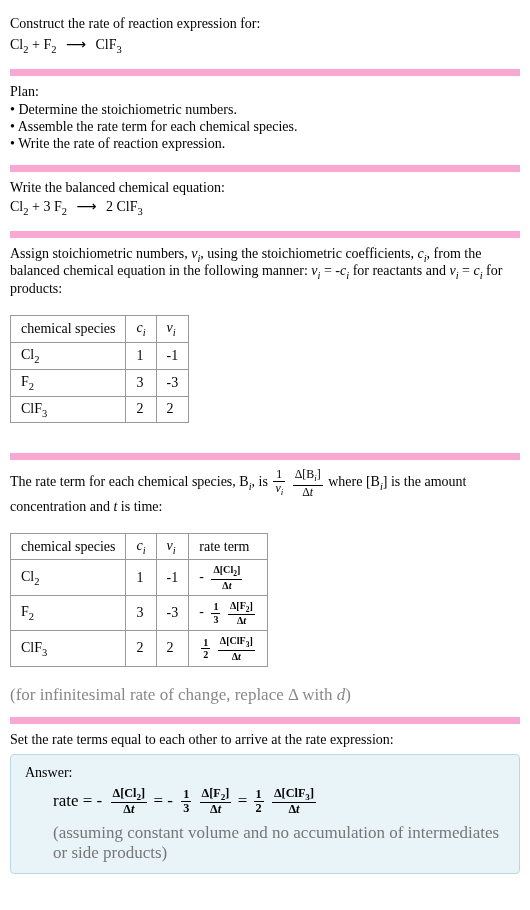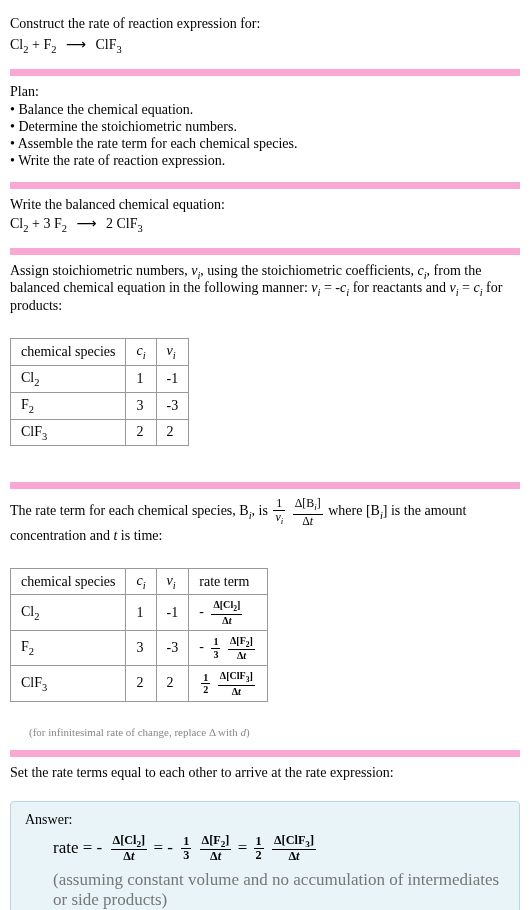--- a/index.html
+++ b/index.html
@@ -17,21 +17,21 @@
     }
     .section:last-of-type { border-bottom: none; }
     .prompt { margin-bottom: 4px; }
     .equation { margin: 2px 0; }
     .bullet-list { margin-top: 2px; }
     .bullet-item { margin: 1px 0; }
     sub { font-size: 0.75em; vertical-align: sub; }
     .arrow { display: inline-block; margin: 0 6px; }
     table.data-table {
       border-collapse: collapse;
-      margin: 24px 0;
+      margin: 18px 0;
     }
     table.data-table td, table.data-table th {
       border: 1px solid #999;
       padding: 4px 10px;
       text-align: left;
       vertical-align: middle;
     }
     table.data-table th {
       font-weight: normal;
       background: #fff;
@@ -41,27 +41,27 @@
       vertical-align: middle;
       text-align: center;
       font-size: 0.85em;
       margin: 0 2px;
     }
     .frac .num { display: block; border-bottom: 1px solid #000; padding: 0 2px; line-height: 1.1; }
     .frac .den { display: block; padding: 0 2px; line-height: 1.1; }
     .frac-sm { font-size: 0.72em; font-weight: bold; }
     .neg { margin-right: 2px; }
     .italic { font-style: italic; }
-    .footnote { font-size: 11px; color: #888; margin-top: 2px; margin-left: 19px; }
+    .footnote { font-size: 17px; color: #888; margin-top: 2px; }
     .answer-box {
       background: #e8f4f8;
       border: 1px solid #b8d8e8;
       border-radius: 4px;
       padding: 10px 14px;
-      margin-top: 20px;
+      margin-top: 6px;
     }
     .answer-label { margin-bottom: 6px; }
     .answer-expr { padding-left: 28px; margin-bottom: 6px; font-size: 17px; }
     .answer-note { font-size: 17px; color: #777; padding-left: 28px; }
     .inline-mid { vertical-align: middle; }
     .cell-center { text-align: center; }
     .tight { line-height: 1.0; }
   </style>
 </head>
 <body>
@@ -71,21 +71,20 @@
   <div class="equation">
     <span><span>Cl</span><sub>2</sub></span><span> + </span><span><span>F</span><sub>2</sub></span>
     <span class="arrow">⟶</span>
     <span><span>ClF</span><sub>3</sub></span>
   </div>
 </div>
 
 <div class="section">
   <div>Plan:</div>
   <div class="bullet-list">
-    <div class="bullet-item">• Balance the chemical equation.</div>
     <div class="bullet-item">• Determine the stoichiometric numbers.</div>
     <div class="bullet-item">• Assemble the rate term for each chemical species.</div>
     <div class="bullet-item">• Write the rate of reaction expression.</div>
   </div>
 </div>
 
 <div class="section">
   <div>Write the balanced chemical equation:</div>
   <div class="equation">
     <span><span>Cl</span><sub>2</sub></span><span> + </span><span>3 </span><span><span>F</span><sub>2</sub></span>

